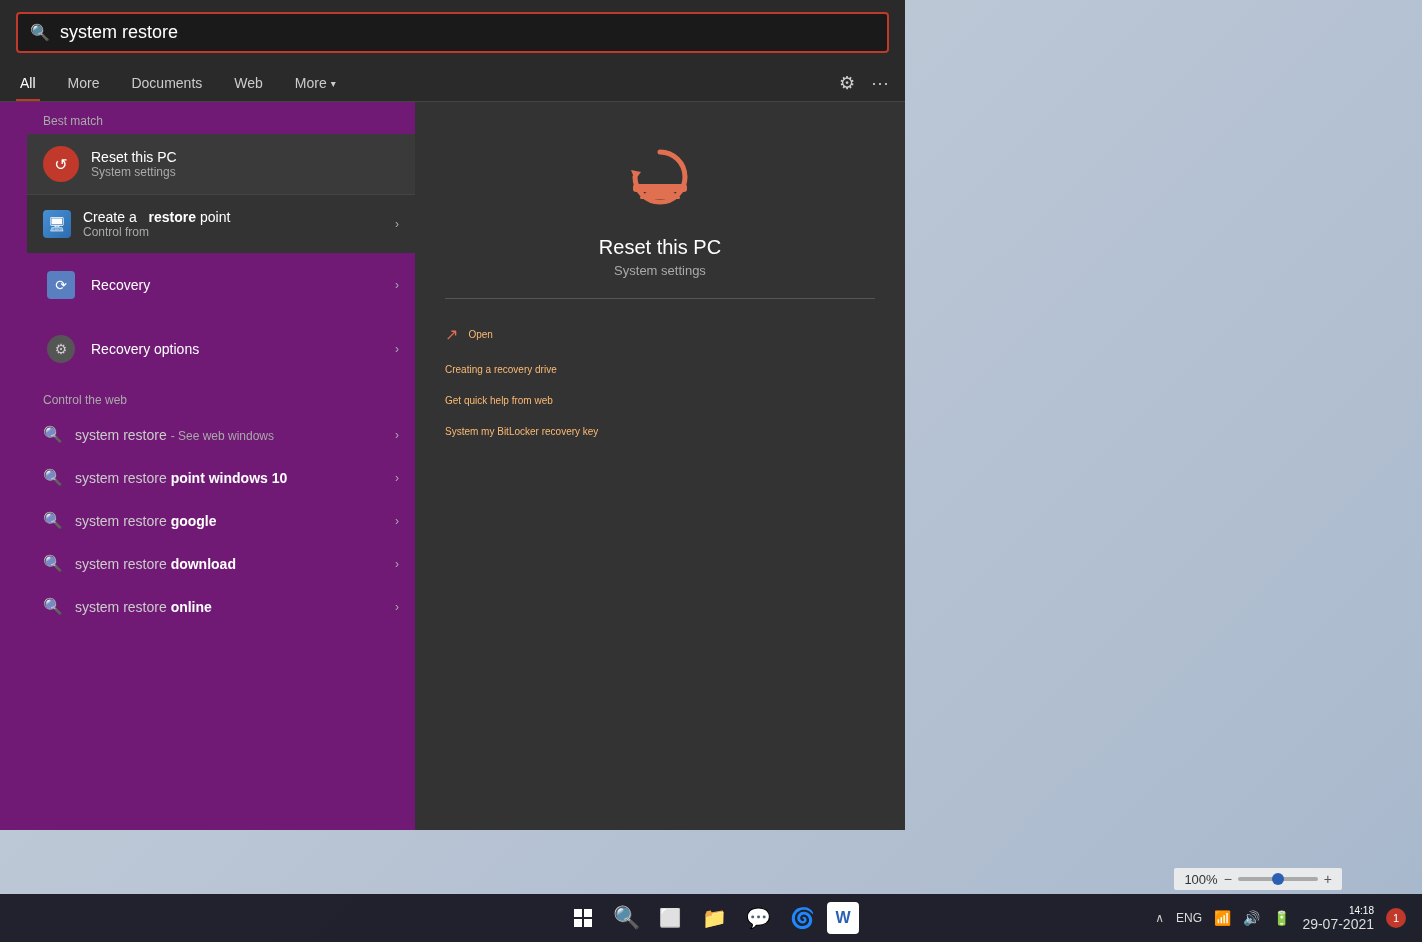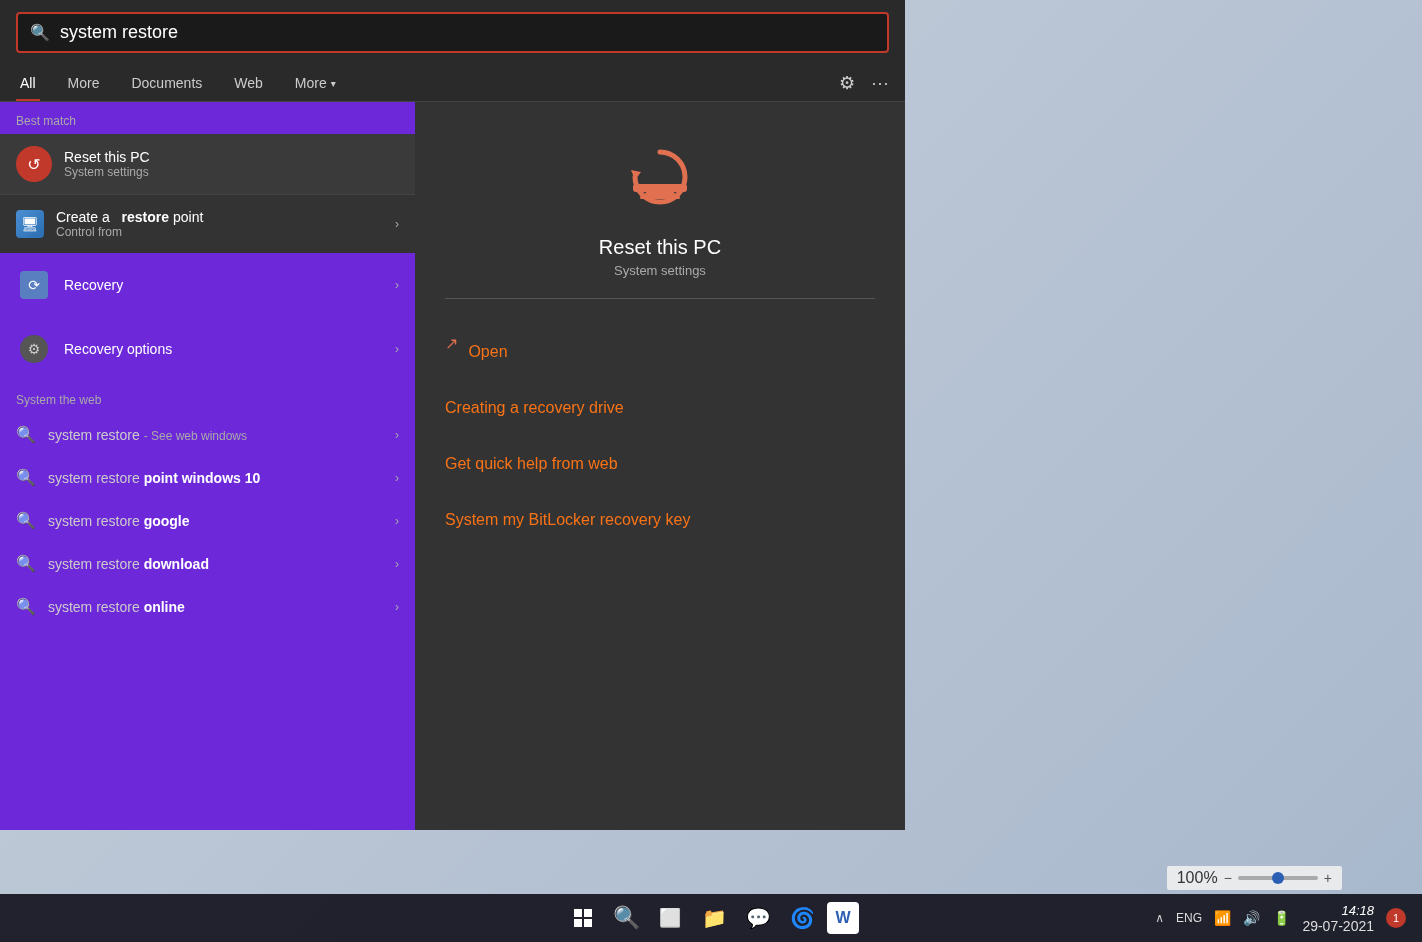--- a/index.html
+++ b/index.html
@@ -110,21 +110,22 @@
       display: flex;
       flex: 1;
       overflow: hidden;
     }
 
     
     .left-panel {
       width: 415px;
       flex-shrink: 0;
       overflow-y: auto;
-      background: #6d28d9;
+      background: #701a75;
+      padding-left: 27px;
     }
 
     .section-label {
       color: #aaa;
       font-size: 12px;
       padding: 12px 16px 6px;
       text-transform: none;
     }
 
     
@@ -262,23 +263,22 @@
       display: flex;
       align-items: center;
       gap: 12px;
       padding: 10px 0;
       cursor: pointer;
       background: none;
       border: none;
       text-align: left;
     }
     .action-text {
-      color: #f97316;
-      font-size: 16px;
-      margin-top: 18px;
+      color: #fdba74;
+      font-size: 10px;
     }
 
     
     .taskbar {
       position: absolute;
       bottom: 0;
       left: 0;
       width: 100%;
       height: 48px;
       background: rgba(20, 20, 30, 0.92);
@@ -312,22 +312,21 @@
       align-items: center;
       gap: 12px;
     }
     .time-date {
       display: flex;
       flex-direction: column;
       align-items: flex-end;
     }
     .time-text {
       color: #fff;
-      font-size: 13px;
-      font-style: italic;
+      font-size: 10px;
     }
     .date-text {
       color: #ddd;
       font-size: 14px;
     }
 
     .notification-badge {
       width: 20px;
       height: 20px;
       background: #c0392b;
@@ -472,21 +471,21 @@
         <div class="item-icon">
           <div style="width:28px;height:28px;background:#555;border-radius:50%;display:flex;align-items:center;justify-content:center;color:#ccc;font-size:14px;">⚙</div>
         </div>
         <span class="item-title">
           <span>Recovery options</span>
         </span>
         <span class="chevron chevron-symbol">›</span>
       </div>
 
       <div class="section-label">
-        <span>System the web</span>
+        <span>Control the web</span>
       </div>
 
       <div class="web-item">
         <span style="color:#aaa;font-size:16px;">🔍</span>
         <span class="web-item-text">
           system restore <span class="web-see-results">- See web windows</span>
         </span>
         <span class="chevron chevron-symbol">›</span>
       </div>
 
@@ -606,19 +605,19 @@
       <span class="date-text">29-07-2021</span>
     </div>
 
     <div class="notification-badge">
       <span>1</span>
     </div>
   </div>
 </div>
 
 <div style="position:absolute;bottom:52px;right:80px;display:flex;align-items:center;gap:6px;background:rgba(240,240,240,0.9);padding:3px 10px;border-radius:2px;">
-  <span style="font-size:16px;color:#333;">100%</span>
+  <span style="font-size:13px;color:#333;">100%</span>
   <span style="font-size:14px;color:#555;cursor:pointer;">−</span>
   <div style="width:80px;height:4px;background:#aaa;border-radius:2px;position:relative;cursor:pointer;">
     <div style="position:absolute;left:50%;top:50%;transform:translate(-50%,-50%);width:12px;height:12px;background:#2b5fb4;border-radius:50%;"></div>
   </div>
   <span style="font-size:14px;color:#555;cursor:pointer;">+</span>
 </div>
 
 </body></html>

